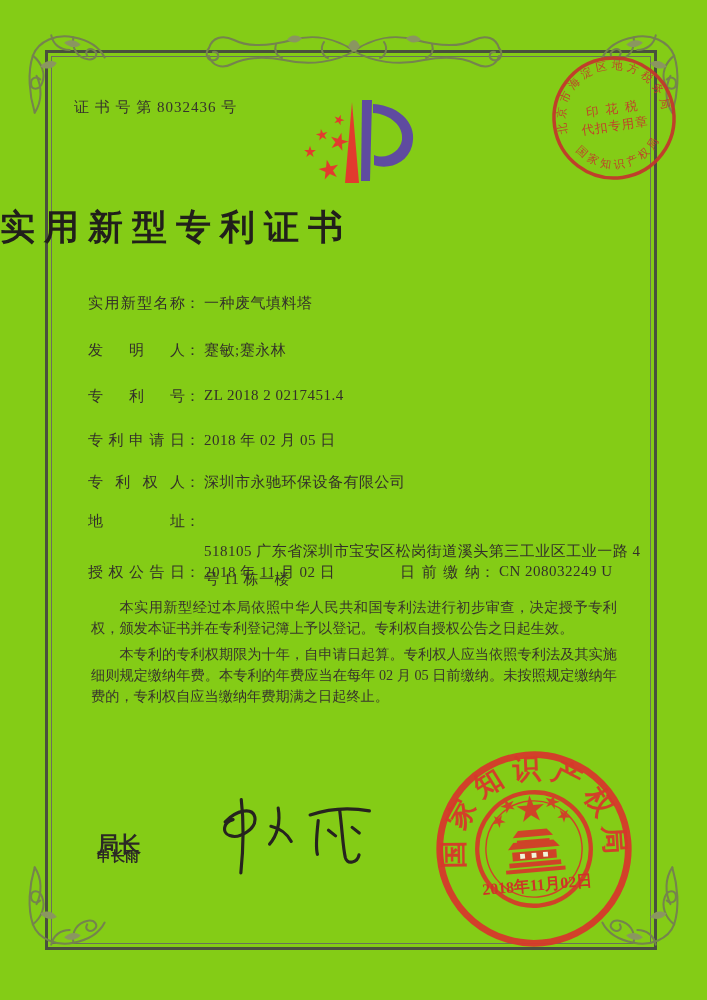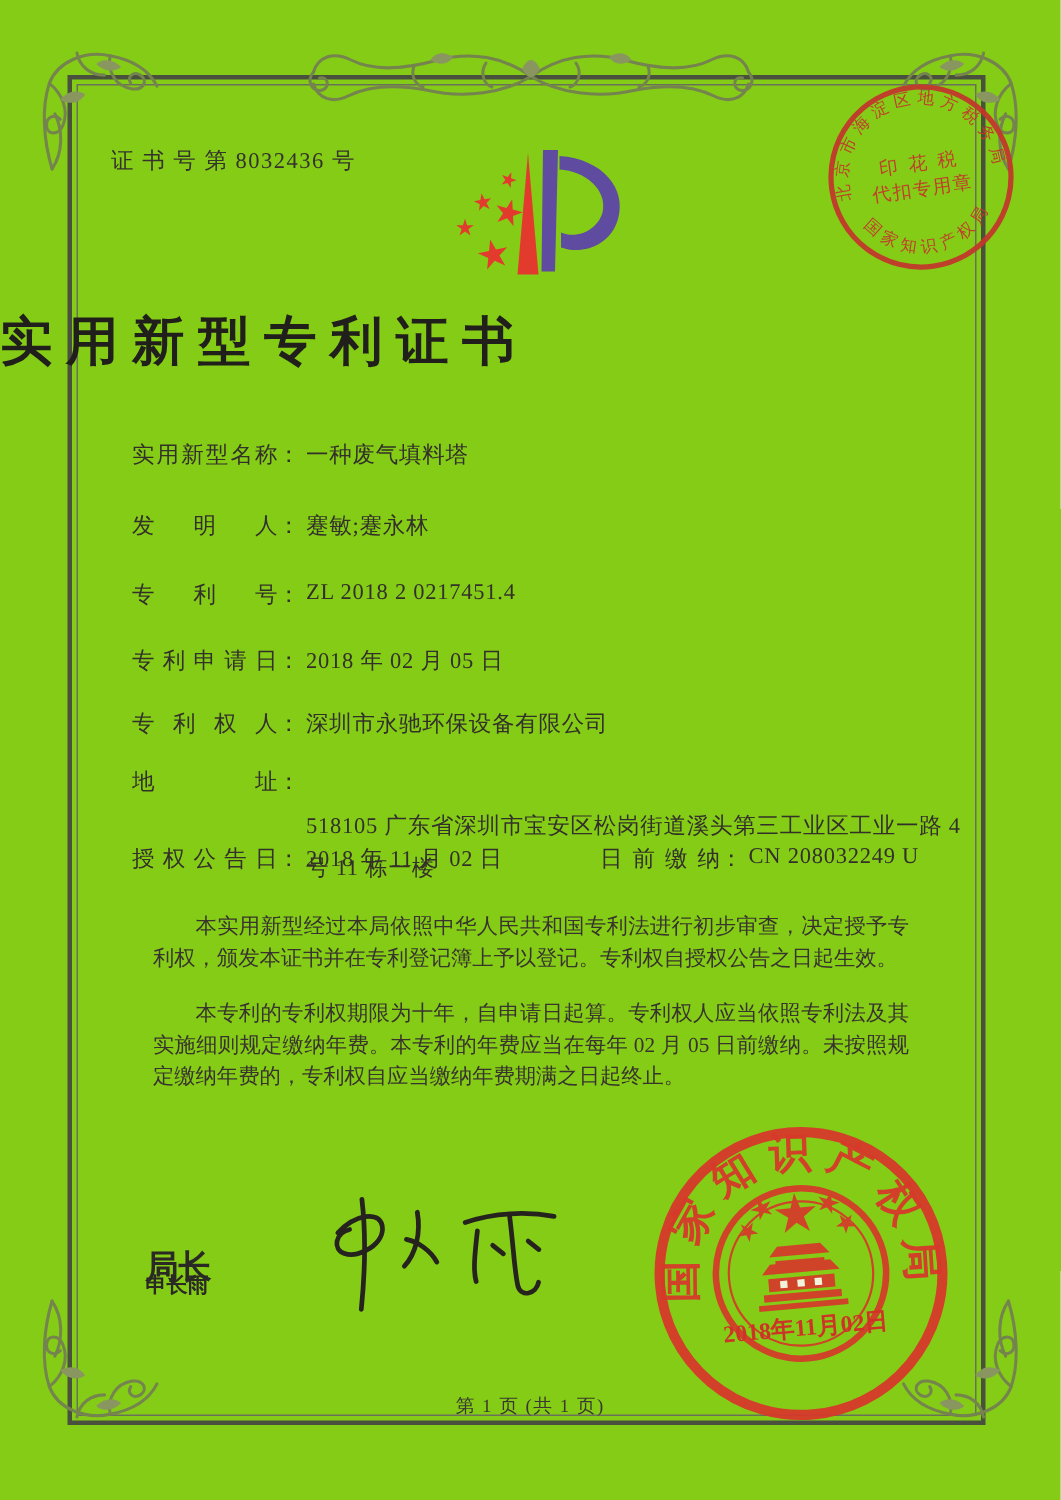--- a/index.html
+++ b/index.html
@@ -30,21 +30,21 @@
   
   .frow{position:absolute;left:88px;font-size:15px;color:#33302a;white-space:nowrap;}
   .flabel{display:inline-block;width:97px;text-align:justify;text-align-last:justify;vertical-align:top;}
   .fcolon{display:inline-block;margin-right:4px;vertical-align:top;}
   .fvalue{display:inline-block;vertical-align:top;letter-spacing:.5px;}
   .fvalue.wrap{white-space:normal;width:440px;line-height:28px;margin-top:25px;}
   .frow.r2{left:400px;}
   
   .paras{position:absolute;left:86px;top:592px;width:536px;font-size:14.2px;
     line-height:21px;text-align:justify;color:#38342d;}
-  .paras p{margin:16px;text-indent:2em;}
+  .paras p{margin:5px;text-indent:2em;}
   
   .sig-title{position:absolute;left:97px;top:830px;font-size:22px;font-weight:bold;color:#2b2925;}
   .sig-name{position:absolute;left:97px;top:848px;font-size:14px;font-weight:bold;color:#2b2925;}
   .sig-svg{position:absolute;left:196px;top:788px;width:188px;height:92px;transform:rotate(-2deg);}
   .seal{position:absolute;left:433px;top:748px;width:202px;height:202px;transform:rotate(-5deg);}
   .footer{position:absolute;left:0;top:929px;width:100%;text-align:center;
     font-size:12.5px;letter-spacing:1px;color:#3a372f;}
   svg text{font-family:"Liberation Serif","DejaVu Serif",serif;}
 </style>
 </head>
@@ -200,15 +200,14 @@
       </g>
       <g fill="#fbf8ec">
         <rect x="90" y="109" width="5" height="5"></rect>
         <rect x="102" y="109" width="5" height="5"></rect>
         <rect x="114" y="109" width="5" height="5"></rect>
       </g>
     </g>
     <text x="105" y="148" text-anchor="middle" font-size="16.5" font-weight="bold" fill="#cf3327">2018年11月02日</text>
   </svg>
 
-  <div class="footer">第 1 页 (共 1 页)</div>
 
 </div>
 
 </body></html>

